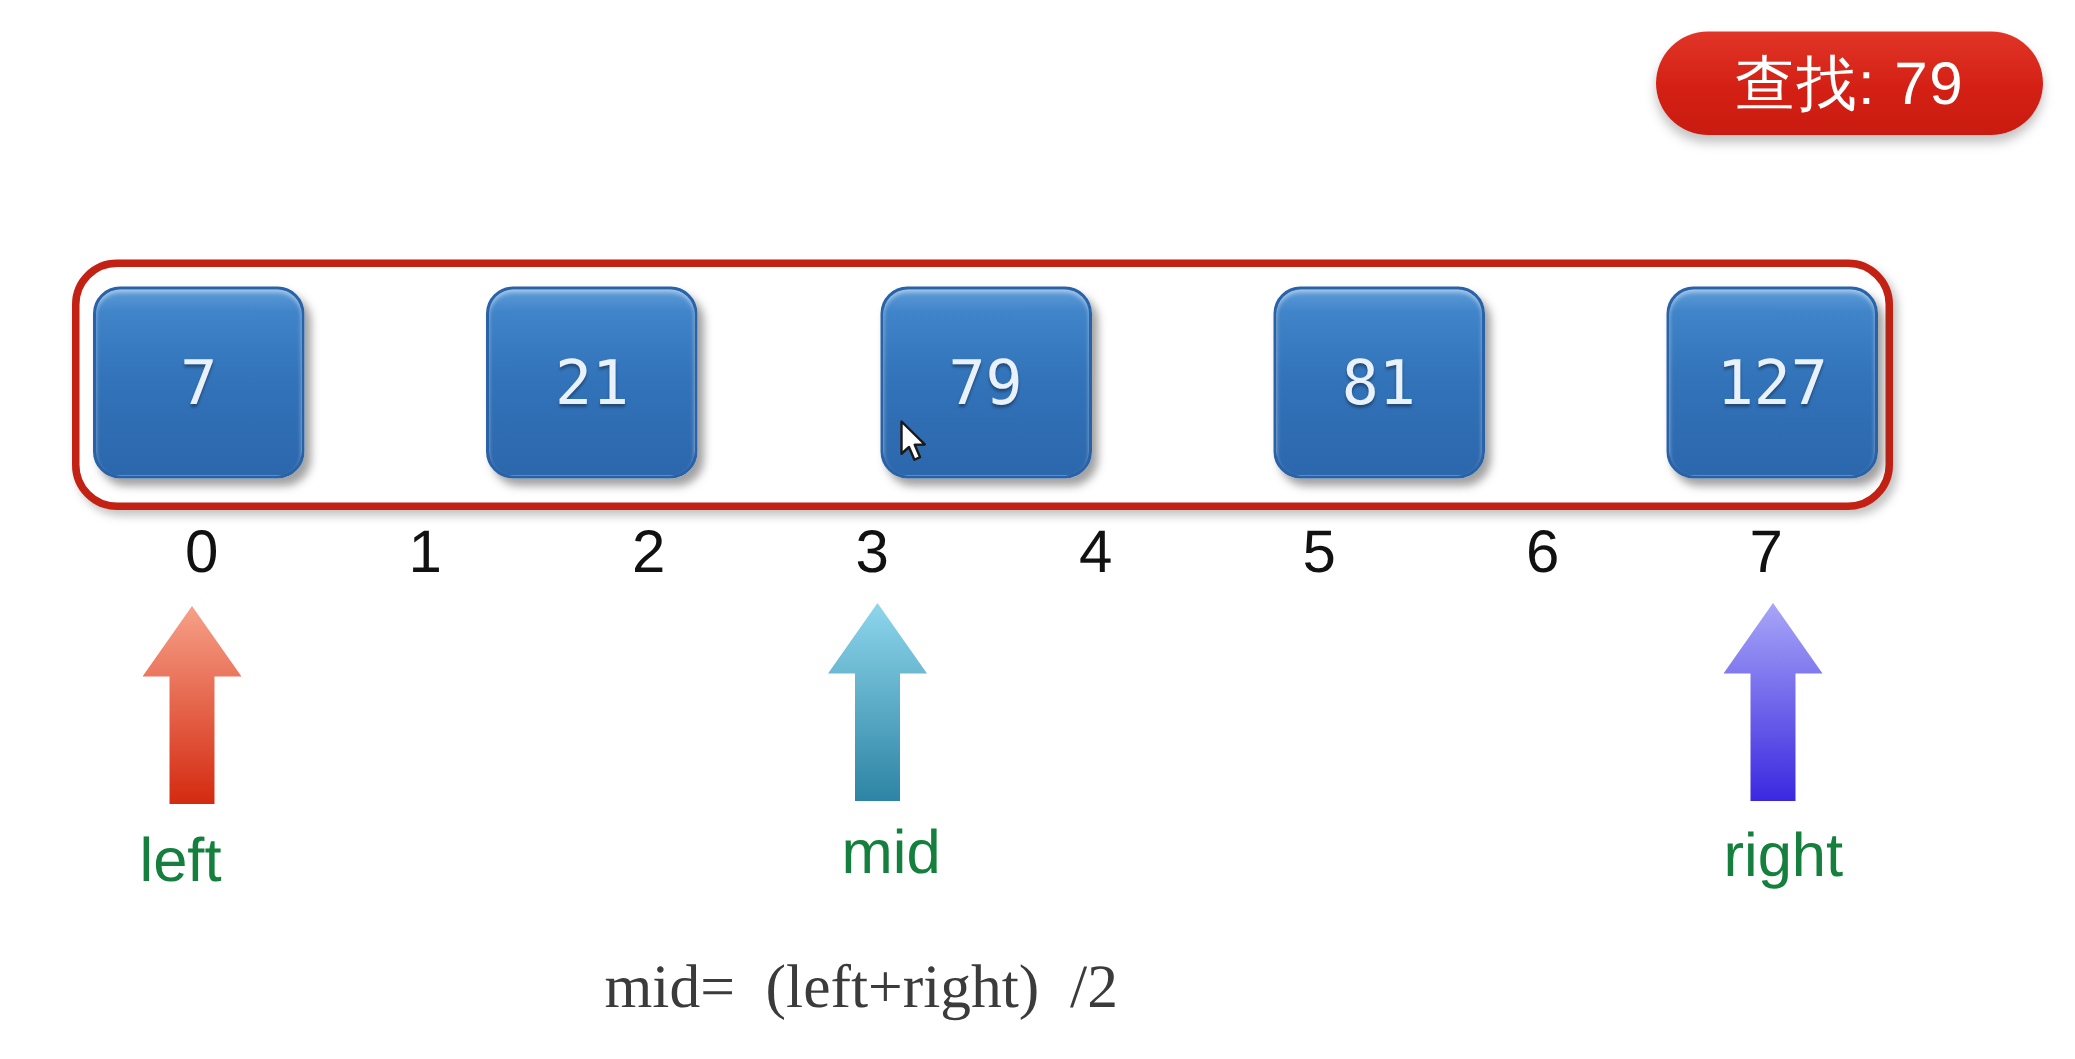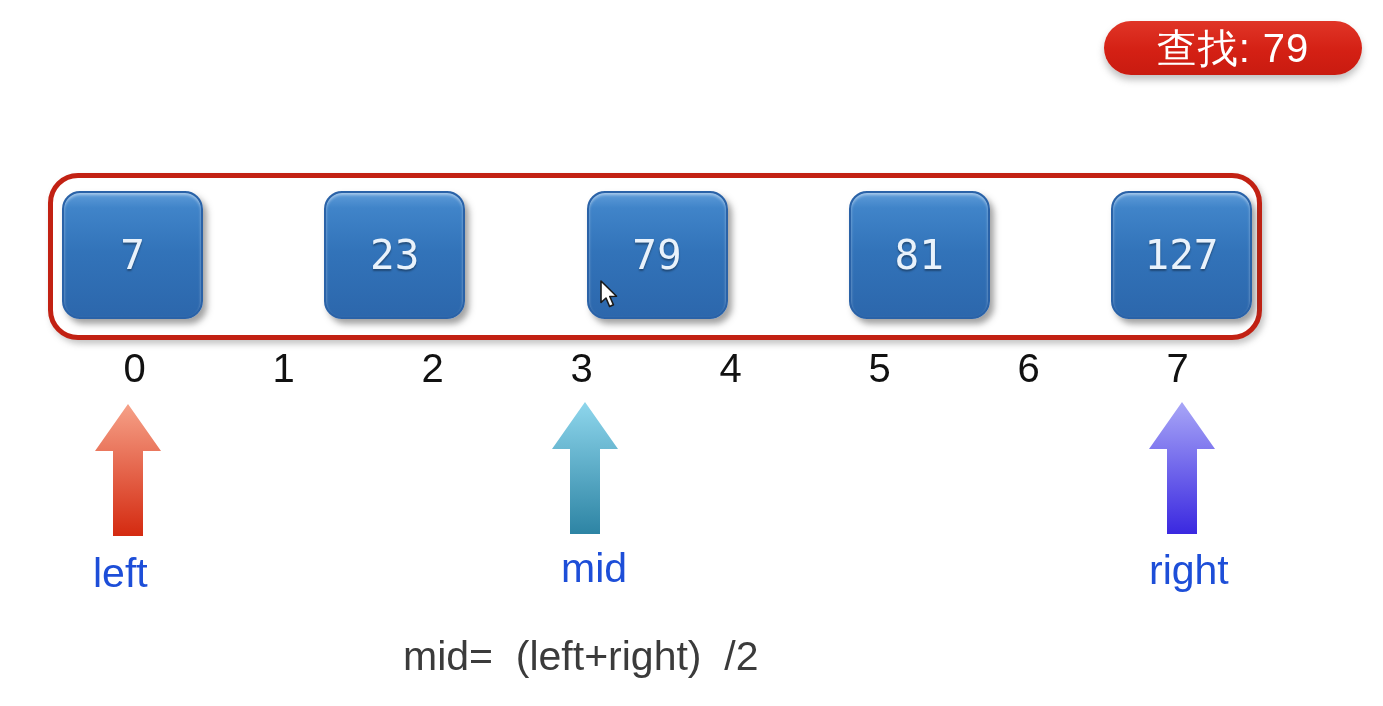--- a/index.html
+++ b/index.html
@@ -12,21 +12,21 @@
     width: 1383px;
     height: 706px;
     background: #ffffff;
     overflow: hidden;
   }
 
   
   .badge {
     position: absolute;
     left: 1104px; top: 21px;
-    width: 258px; height: 54px;
+    width: 258px; height: 69px;
     border-radius: 40px;
     background: linear-gradient(180deg, #e03527 0%, #d42014 55%, #c91b10 100%);
     box-shadow: 0 5px 7px rgba(120,120,120,0.45);
     display: flex; align-items: center; justify-content: center;
     color: #ffffff;
     font-size: 40px;
     letter-spacing: 1px;
   }
 
   
@@ -81,33 +81,34 @@
 
   
   .pointer { position: absolute; width: 66px; height: 132px; }
   .pointer-left  { left: 95px;  top: 404px; }
   .pointer-mid   { left: 552px; top: 402px; }
   .pointer-right { left: 1149px; top: 402px; }
 
   .pointer-label {
     position: absolute;
     font-size: 41px;
-    color: #1d4ed8;
+    color: #15803d;
   }
   .label-left  { left: 93px;   top: 550px; }
   .label-mid   { left: 549px;  top: 545px; margin-left: 12px; }
   .label-right { left: 1149px; top: 547px; }
 
   
   .formula {
     position: absolute;
     left: 403px; top: 633px;
     font-size: 41px;
     color: #3b3b3b;
     white-space: pre;
+    font-family: Liberation Serif, serif;
   }
 
   
   .cursor { position: absolute; left: 600px; top: 280px; }
 </style>
 </head>
 <body>
 
 <div class="stage">
 
@@ -115,21 +116,21 @@
     <span>查找: 79</span>
   </div>
 
   <div class="array-frame"></div>
 
   <div class="cells-row">
     <div class="cell">
         <span>7</span>
       </div>
     <div class="cell">
-        <span>23</span>
+        <span>21</span>
       </div>
     <div class="cell">
         <span>79</span>
       </div>
     <div class="cell">
         <span>81</span>
       </div>
     <div class="cell">
         <span>127</span>
       </div>

